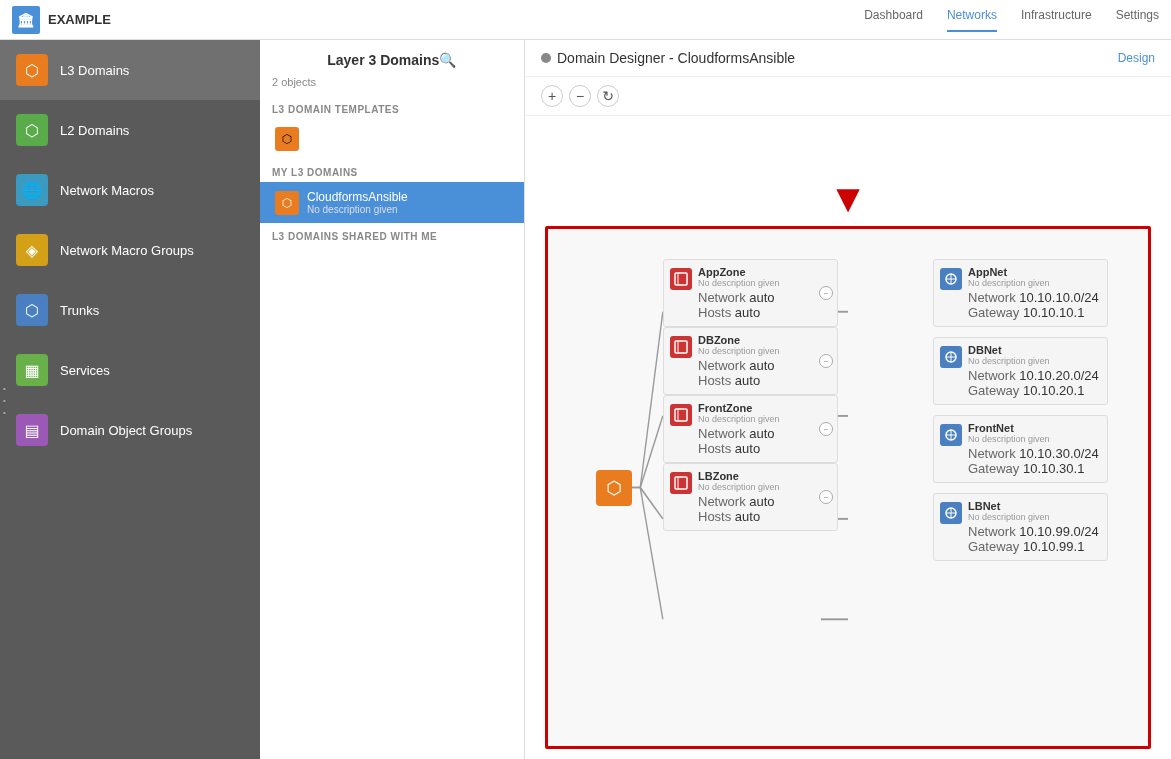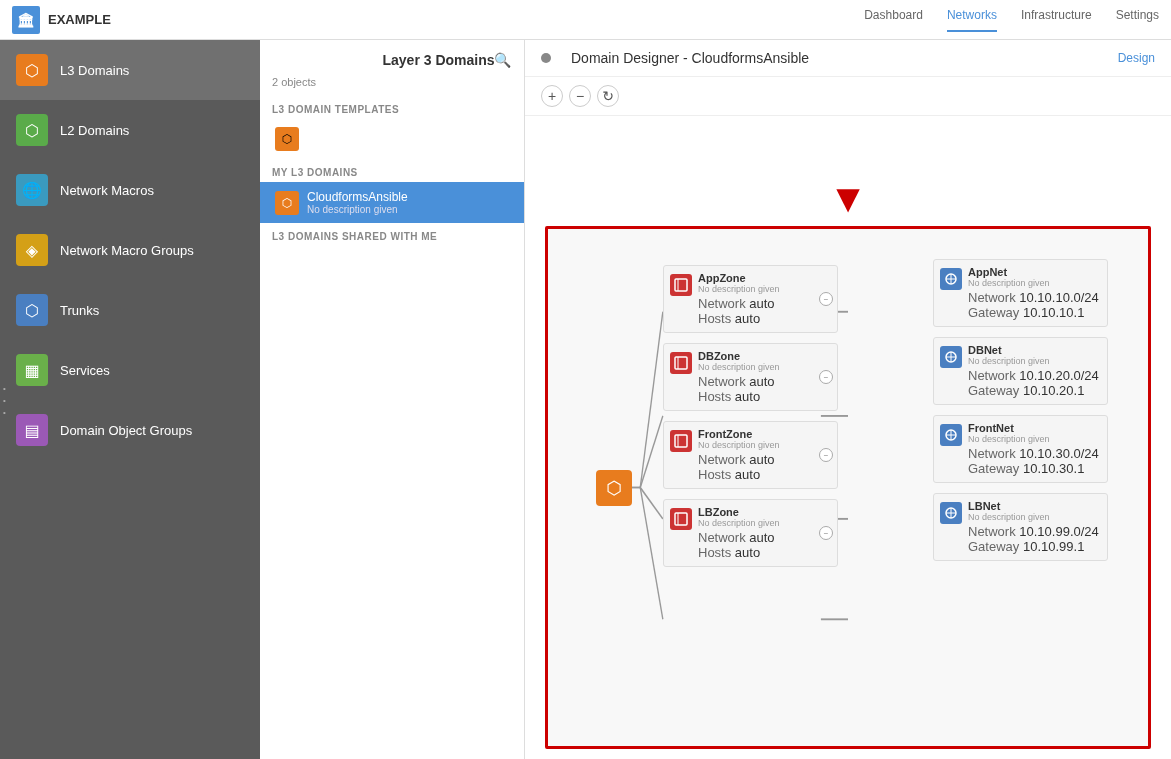--- a/index.html
+++ b/index.html
@@ -89,21 +89,21 @@
       width: 265px;
       background: #fff;
       border-right: 1px solid #ddd;
       display: flex;
       flex-direction: column;
     }
     .panel-header {
       padding: 12px 12px 4px 12px;
       display: flex;
       align-items: center;
-      justify-content: flex-end;
+      justify-content: center;
     }
     .panel-title {
       font-size: 14px;
       font-weight: bold;
       color: #333;
     }
     .panel-count {
       font-size: 11px;
       color: #888;
       padding: 4px 12px 8px 12px;
@@ -156,21 +156,21 @@
       display: flex;
       align-items: center;
       justify-content: space-between;
       border-bottom: 1px solid #eee;
     }
     .designer-title {
       font-size: 14px;
       color: #333;
       display: flex;
       align-items: center;
-      gap: 20px;
+      gap: 6px;
     }
     .designer-dot {
       width: 10px; height: 10px;
       border-radius: 50%;
       background: #888;
     }
     .design-link {
       color: #4a90d9;
       cursor: pointer;
       font-size: 12px;
@@ -399,21 +399,21 @@
               <line x1="280" y1="50" x2="310" y2="50" stroke="#999" stroke-width="1.5"></line>
               <line x1="280" y1="133" x2="310" y2="133" stroke="#999" stroke-width="1.5"></line>
               <line x1="280" y1="215" x2="310" y2="215" stroke="#999" stroke-width="1.5"></line>
               <line x1="280" y1="295" x2="310" y2="295" stroke="#999" stroke-width="1.5"></line>
             </svg>
 
             <div style="position:absolute; left:28px; top:50%; transform:translateY(-50%);">
               <div style="width:36px; height:36px; background:#e87c1e; border-radius:4px; display:flex; align-items:center; justify-content:center; color:white; font-size:18px;">⬡</div>
             </div>
 
-            <div style="position:absolute; left:95px; top:16px; display:flex; flex-direction:column; gap:10px;">
+            <div style="position:absolute; left:95px; top:10px; display:flex; flex-direction:column; gap:0;">
 
               <div class="zone-card">
                 <div class="zone-card-icon">
                   <svg width="14" height="14" viewBox="0 0 14 14">
                       <rect x="1" y="1" width="12" height="12" rx="1" fill="none" stroke="white" stroke-width="1.5"></rect>
                       <line x1="4" y1="1" x2="4" y2="13" stroke="white" stroke-width="1"></line>
                     </svg>
                 </div>
                 <div class="card-info">
                   <div class="card-name">AppZone</div>

